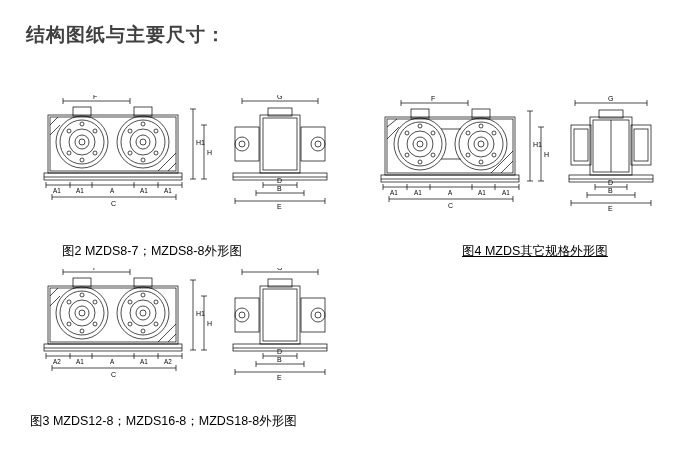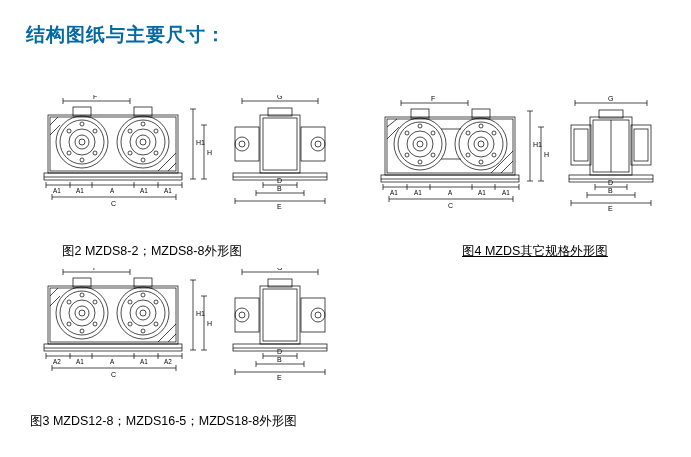--- a/index.html
+++ b/index.html
@@ -15,21 +15,21 @@
     position: relative;
     overflow: hidden;
   }
   .page-title {
     position: absolute;
     left: 26px;
     top: 22px;
     font-size: 19px;
     font-weight: bold;
     letter-spacing: 1px;
-    color: #0369a1;
+    color: #404040;
   }
   .fig-block {
     position: absolute;
   }
   .caption {
     font-size: 12.5px;
     color: #000;
     white-space: nowrap;
   }
   
@@ -167,21 +167,21 @@
     <text class="lbl-sm" x="110" y="98">A1</text>
     <text class="lbl-sm" x="134" y="98">A1</text>
     <text class="lbl" x="81" y="111">C</text>
     <text class="lbl" x="247" y="4">G</text>
     <text class="lbl" x="247" y="88">D</text>
     <text class="lbl" x="247" y="96">B</text>
     <text class="lbl" x="247" y="114">E</text>
   </g>
 </svg>
 </div>
-<div class="caption fig-block" id="cap2">图2  MZDS8-2；MZDS8-8外形图</div>
+<div class="caption fig-block" id="cap2">图2  MZDS8-7；MZDS8-8外形图</div>
 
 <div class="fig-block" id="fig4">
 <svg width="290" height="118" viewBox="0 0 290 118">
   <g stroke="#000" fill="none" stroke-width="0.7">
 
     <rect x="10" y="22" width="130" height="58"></rect>
     <rect x="12" y="24" width="126" height="54"></rect>
     <rect x="6" y="80" width="138" height="7"></rect>
     <line x1="6" y1="84" x2="144" y2="84"></line>
     <circle cx="45" cy="49" r="26"></circle>
@@ -378,13 +378,13 @@
     <text class="lbl-sm" x="110" y="96">A1</text>
     <text class="lbl-sm" x="134" y="96">A2</text>
     <text class="lbl" x="81" y="109">C</text>
     <text class="lbl" x="247" y="2">G</text>
     <text class="lbl" x="247" y="86">D</text>
     <text class="lbl" x="247" y="94">B</text>
     <text class="lbl" x="247" y="112">E</text>
   </g>
 </svg>
 </div>
-<div class="caption fig-block" id="cap3">图3  MZDS12-8；MZDS16-5；MZDS18-8外形图</div>
+<div class="caption fig-block" id="cap3">图3  MZDS12-8；MZDS16-8；MZDS18-8外形图</div>
 
 </body></html>

